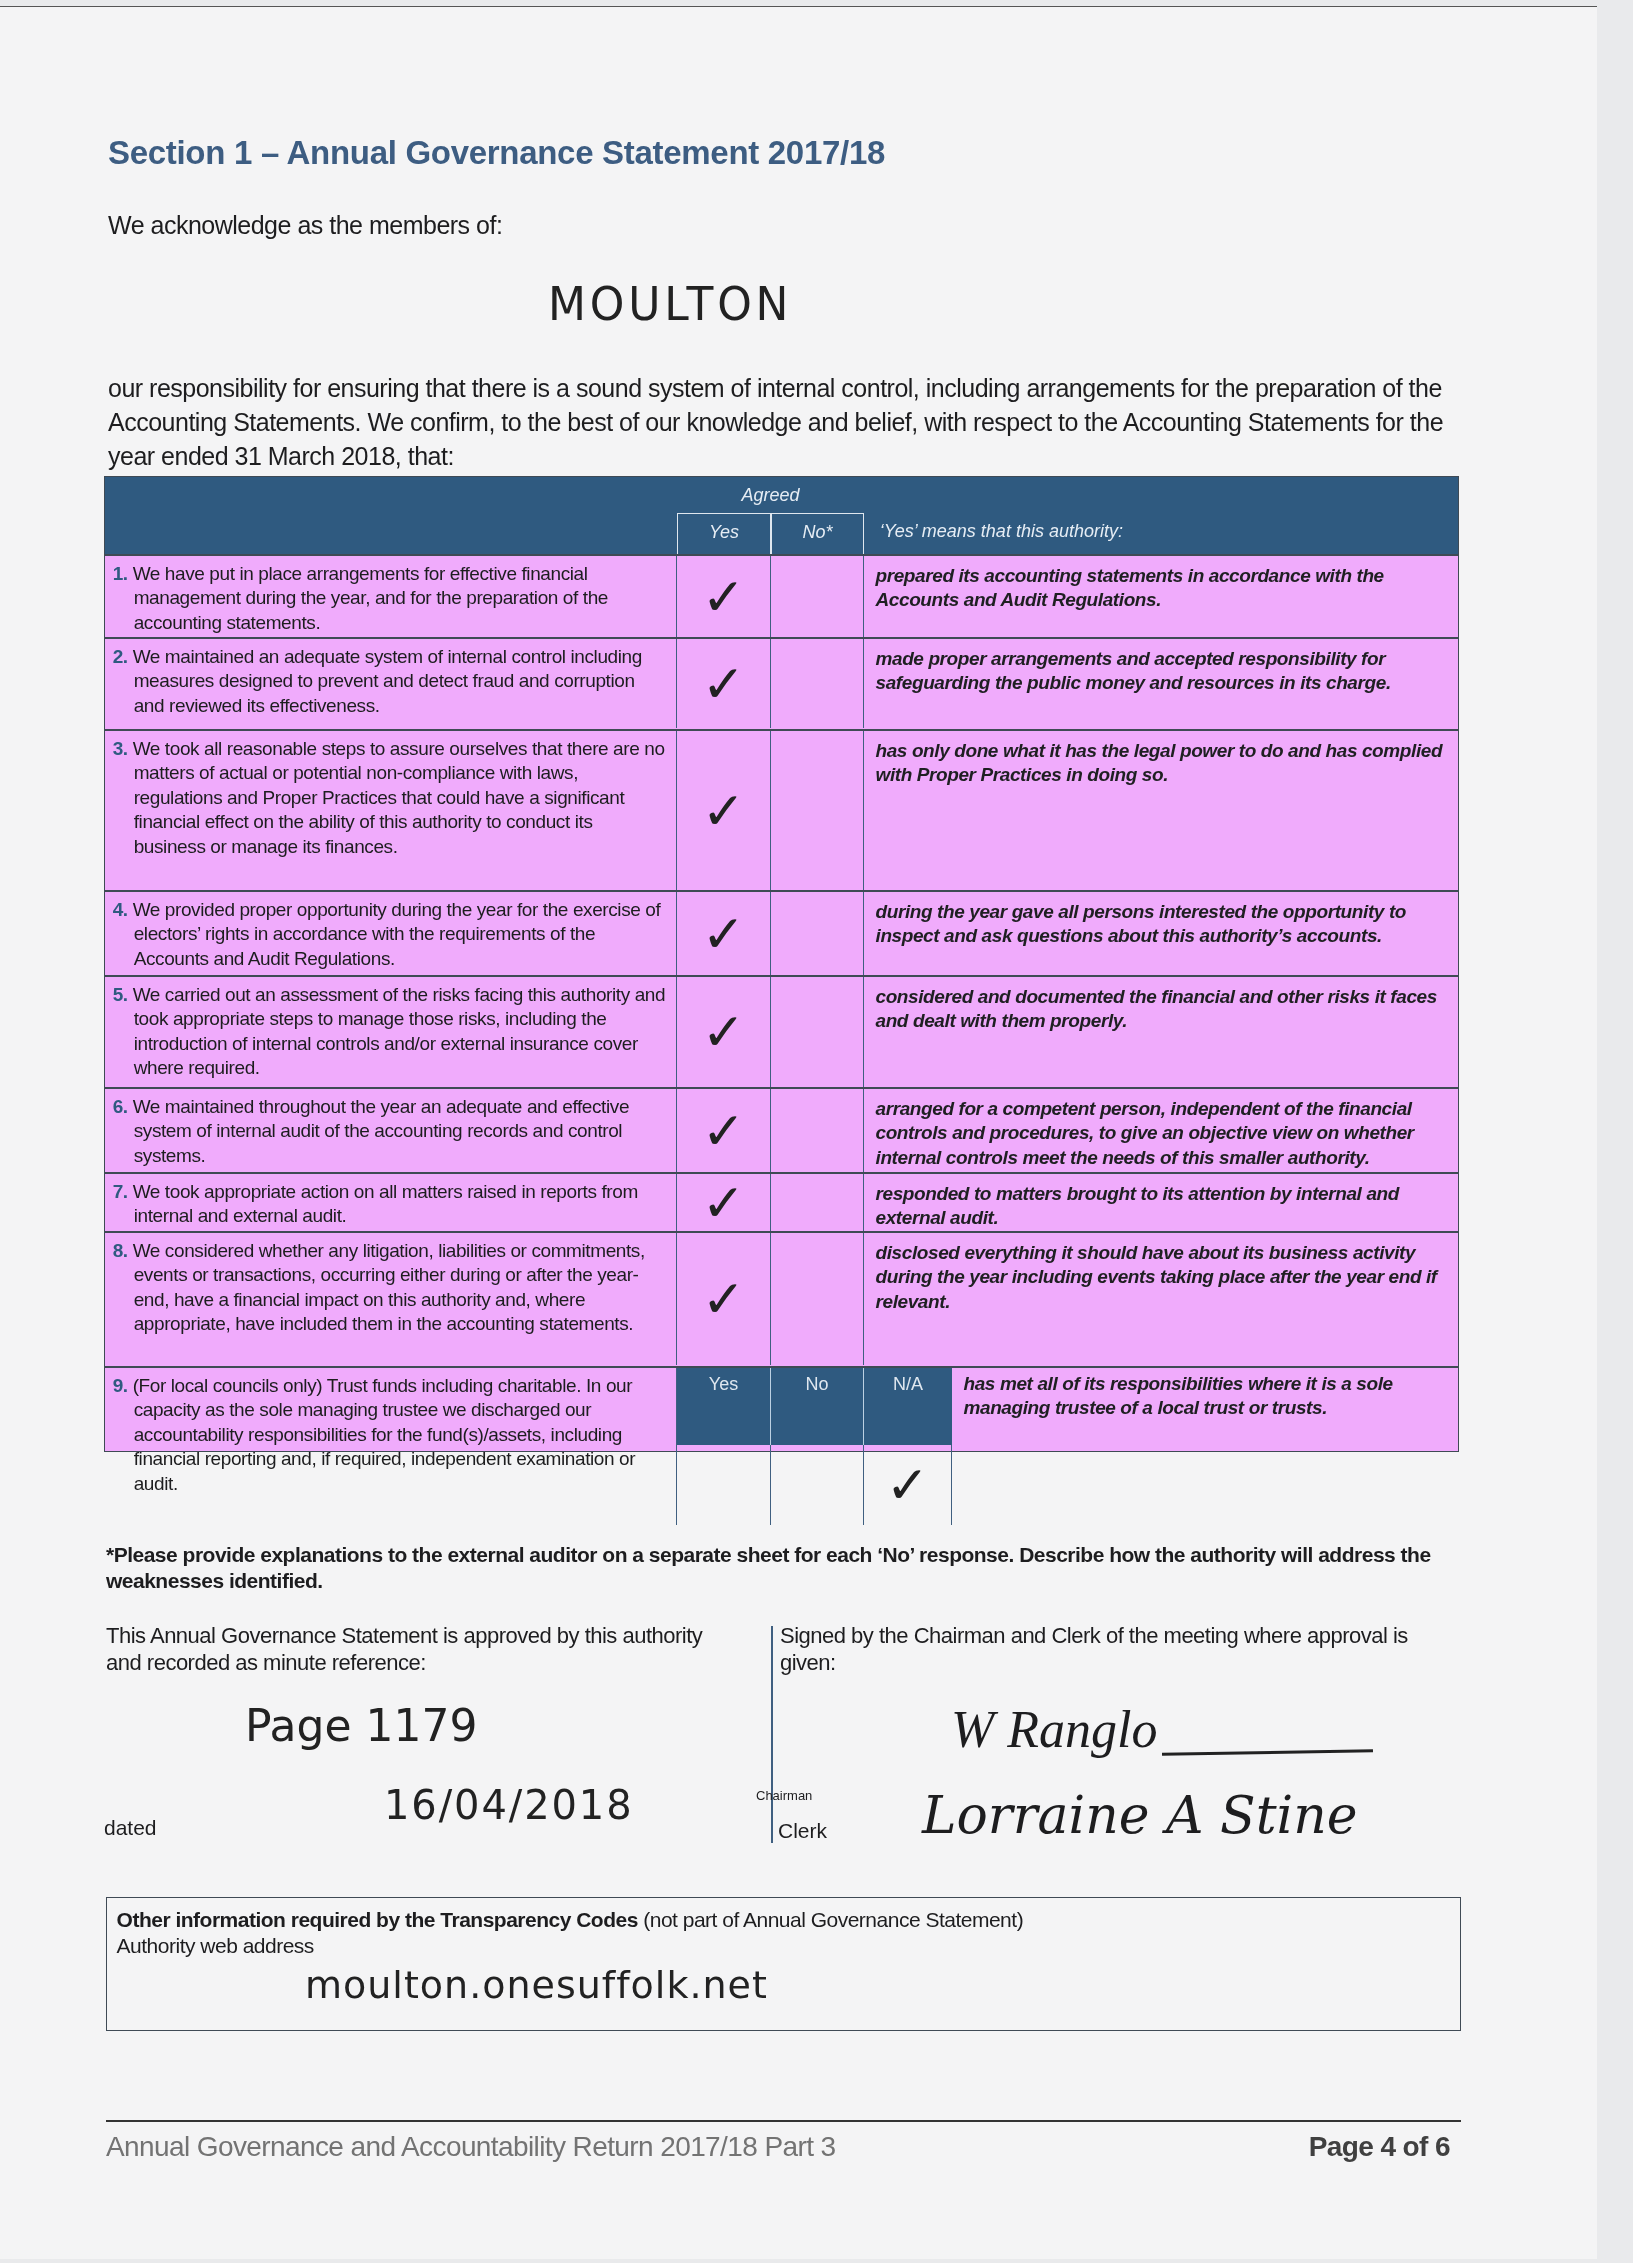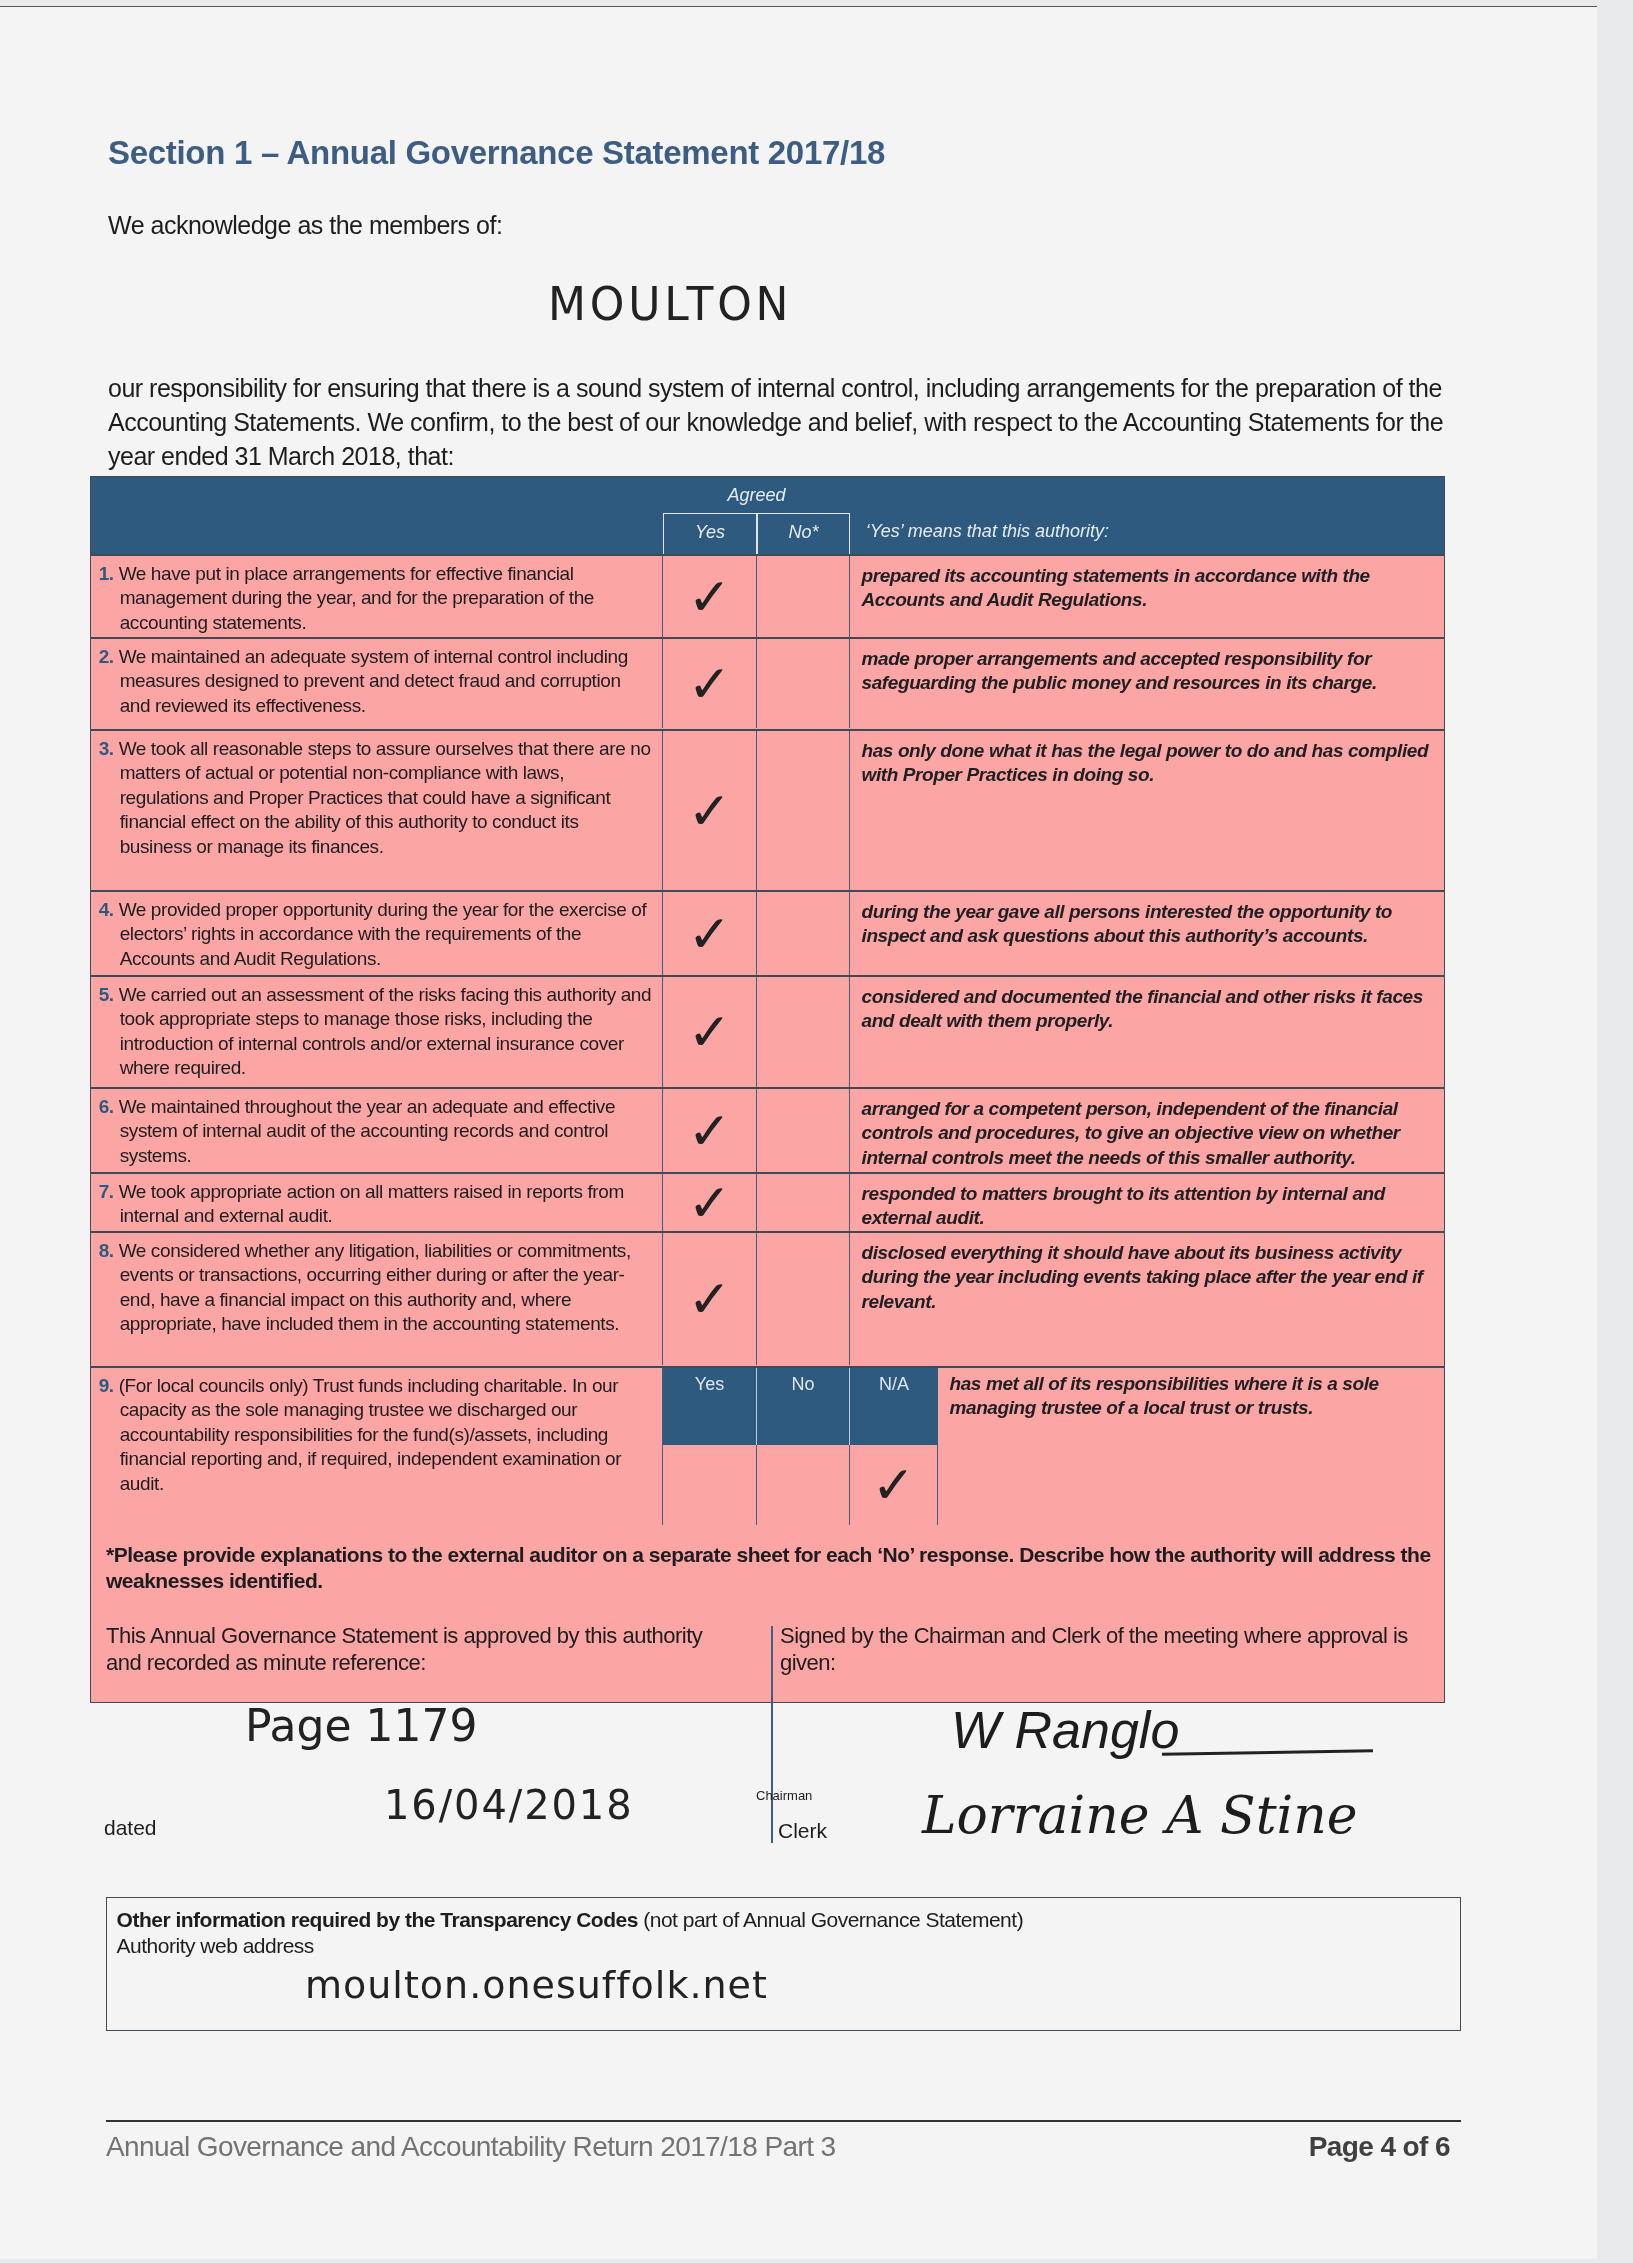--- a/index.html
+++ b/index.html
@@ -7,21 +7,21 @@
          font-family:"Liberation Sans", sans-serif; color:#1d1d1f; }
   .page { position:absolute; left:0; top:5.8px; width:1597px; height:2252px; background:#f4f4f5;
           border-top:1.9px solid #555; }
   .abs { position:absolute; }
   .title { left:108px; top:127px; font-size:33px; font-weight:bold; color:#3d5d82; letter-spacing:-0.3px; }
   .ack { left:108px; top:204px; font-size:25px; letter-spacing:-0.5px; }
   .hand { font-family:"DejaVu Sans", sans-serif; color:#222; font-weight:normal; }
   .authority { left:548px; top:271px; font-size:44px; letter-spacing:3.8px; transform:scaleY(1.05); }
   .para { left:108px; top:352px; width:1364px; font-size:25px; line-height:34px; letter-spacing:-0.5px;margin-top:12px; }
 
-  .tbl { position:absolute; left:90px; top:476px; width:1355px; height:1227px; border:1.9px solid #3f4a55; box-sizing:border-box; background:#fca5a5; }
+  .tbl { position:absolute; left:104px; top:476px; width:1355px; height:976px; border:1.9px solid #3f4a55; box-sizing:border-box; background:#f0abfc; }
   .hdr { position:absolute; left:0; top:0; width:100%; height:77px; background:#2f5a80; }
   .hdr .agreed { position:absolute; left:572px; width:187px; top:7.7px; text-align:center; color:#e6edf4; font-style:italic; font-size:18px; }
   .hdr .sub { position:absolute; top:36px; height:41px; border:1.4px solid #dfe7ef; border-bottom:none; box-sizing:border-box; color:#e6edf4; font-style:italic; font-size:18px; text-align:center; line-height:37px; }
   .hdr .means { position:absolute; left:769px; top:36px; color:#e6edf4; font-style:italic; font-size:18px; line-height:37px; padding-left:5.8px; }
   .row { position:absolute; left:0; width:100%; border-top:2.9px solid #3f4a55; box-sizing:border-box; }
   .cell { position:absolute; top:0; height:100%; box-sizing:border-box; }
   .stmt { left:0; width:572px; padding:5.8px 7.7px 0 7.7px; font-size:19px; line-height:24.5px; letter-spacing:-0.4px; border-right:1.9px solid #3f5f80; }
   .stmt .num { color:#2f5a80; font-weight:bold; }
   .stmt .txt { display:block; padding-left:21px; text-indent:-21px; }
   .yes { left:572px; width:94px; border-right:1.9px solid #3f5f80; }
@@ -33,21 +33,21 @@
 
   .note { left:106px; top:1542px; width:1364px; font-size:21px; font-weight:bold; line-height:26px; letter-spacing:-0.5px; }
   .appr { left:106px; top:1622px; width:615px; font-size:22px; line-height:27px; letter-spacing:-0.5px; }
   .vline { left:771px; top:1626px; width:1.9px; height:217px; background:#3f5f80; }
   .signed { left:780px; top:1622px; width:672px; font-size:22px; line-height:27px; letter-spacing:-0.5px; }
   .minref { left:245px; top:1700px; font-size:44px; }
   .datedlbl { left:104px; top:1816px; font-size:21px; }
   .dateval { left:384px; top:1782px; font-size:40px; letter-spacing:1.9px; }
   .chairlbl { left:756px; top:1744px; font-size:13px;margin-top:44px; }
   .clerklbl { left:778px; top:1819px; font-size:21px; }
-  .sig1 { left:951px; top:1700px; font-size:52px; font-style:italic; font-family:Liberation Sans, sans-serif; }
+  .sig1 { left:951px; top:1700px; font-size:52px; font-style:italic; font-family:Liberation Serif, serif; }
   .sig1line { left:1162px; top:1751px; width:211px; height:2.9px; background:#222; transform:rotate(-1deg); }
   .sig2 { left:922px; top:1785px; font-size:52px; font-style:italic; font-family:"DejaVu Serif", serif;text-align:right; }
 
   .other { left:106px; top:1897px; width:1355px; height:134px; border:1.9px solid #3f4a55; box-sizing:border-box; }
   .other .h { position:absolute; left:9.6px; top:9.6px; font-size:21px; letter-spacing:-0.5px; }
   .other .h b { font-weight:bold; }
   .other .l { position:absolute; left:9.6px; top:36px; font-size:21px; letter-spacing:-0.5px; }
   .other .web { position:absolute; left:198px; top:65px; font-size:38px; letter-spacing:1px; }
 
   .footline { left:106px; top:2120px; width:1355px; height:1.9px; background:#333; }

